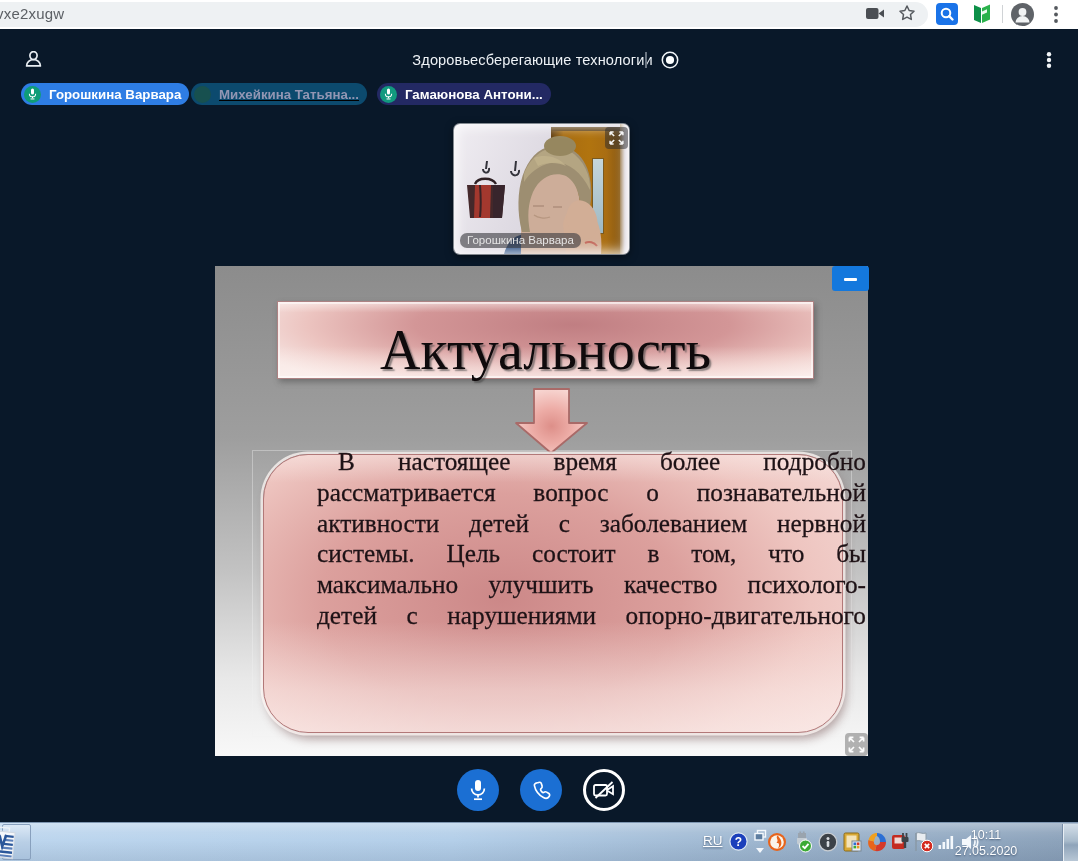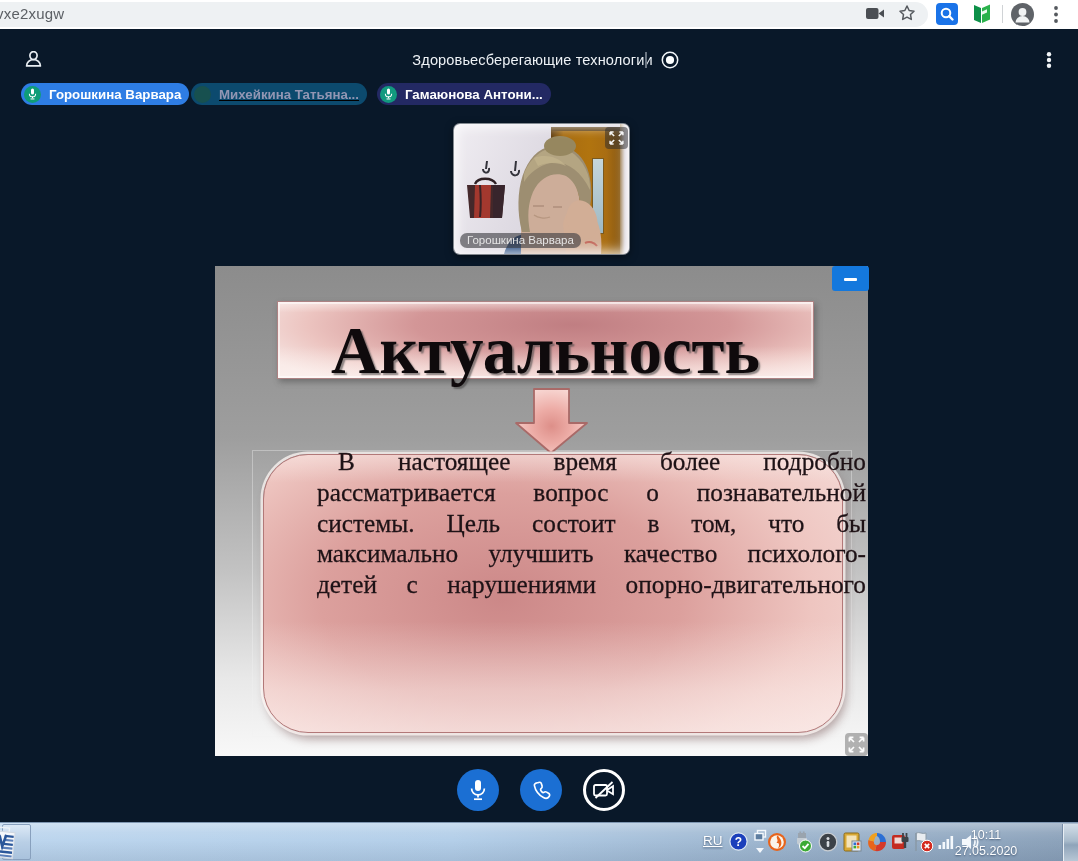--- a/index.html
+++ b/index.html
@@ -20,21 +20,21 @@
   .chip .ct { font-size:13.3px; font-weight:600; margin-left:8px; margin-right:8px; }
 
   
   #slide { left:215px; top:237px; width:653px; height:490px;
            background:linear-gradient(180deg,#8c8c8c 0%, #9e9e9e 35%, #c2c2c2 62%, #e8e8e8 84%, #f8f8f8 100%); }
   #tbox { left:62px; top:35px; width:537px; height:78px;
           background:linear-gradient(180deg, rgba(255,248,246,.55) 0%, rgba(255,248,246,0) 14%, rgba(255,248,246,0) 58%, rgba(252,238,235,.5) 86%, rgba(253,242,240,.65) 100%),
           radial-gradient(ellipse 350px 72px at 55% 30%, #c07e82 0%, #d39697 45%, #ecc4c0 76%, #f8eae7 100%);
           border:1.5px solid #ad8283; box-shadow:inset 0 0 0 2px rgba(255,255,255,.55), 2px 3px 6px rgba(60,60,60,.45);
           text-align:center; }
-  #tbox span { font-family:"Liberation Serif", serif; font-weight:bold; font-size:67px; color:#0f0a0c;
+  #tbox span { font-family:"Liberation Serif", serif; font-weight:normal; font-size:56px; color:#0f0a0c;
                line-height:96px; text-shadow:2px 2px 1.5px rgba(70,70,70,.6); }
   #textbox { left:48px; top:188px; width:580px; height:279px; border-radius:45px;
              background:linear-gradient(180deg, rgba(255,248,246,.38) 0%, rgba(255,248,246,0) 10%, rgba(255,248,246,0) 60%, rgba(252,238,235,.5) 85%, rgba(253,243,241,.62) 100%),
              radial-gradient(ellipse 430px 250px at 41% 52%, #cc8888 0%, #dca09d 42%, #eec5c0 72%, #f5dad6 100%);
              border:1.8px solid #b27878;
              box-shadow:0 0 0 2.5px rgba(255,248,246,.75), 3px 6px 10px rgba(90,50,50,.42); }
   #seltop { left:37px; top:184px; width:600px; height:287px; border:1px solid rgba(242,242,242,.38); }
   #slidetext { left:58px; top:181px; width:549px; font-family:"Liberation Serif", serif; font-size:25.3px;
                color:#1d1216;margin-left:44px; -webkit-text-stroke:.28px #241519; }
   #slidetext div { text-align:justify; text-align-last:justify; height:30.8px; }
@@ -201,20 +201,21 @@
           <stop offset="45%" stop-color="#edaca6"></stop>
           <stop offset="100%" stop-color="#f8d7d3"></stop>
         </radialGradient>
       </defs>
       <polygon points="22,3 57,3 57,37 75,37 39,67 4,37 22,37" fill="url(#arrg)" stroke="#a96a68" stroke-width="1.8" stroke-linejoin="round"></polygon>
     </svg>
     <div id="textbox" class="abs"></div>
     <div id="slidetext" class="abs">
       <div style="text-indent:21px;">В настоящее время более подробно</div>
       <div>рассматривается вопрос о познавательной</div>
+      <div>активности детей с заболеванием нервной</div>
       <div>системы. Цель состоит в том, что бы</div>
       <div>максимально улучшить качество психолого-</div>
       <div>детей с нарушениями опорно-двигательного</div>
     </div>
     <div id="minbtn" class="abs">
         <div></div>
       </div>
     <div class="fsbtn abs" style="left:630px; top:467px; width:23px; height:23px;"></div>
     <svg class="abs" style="left:633px; top:470px;" width="17" height="17" viewBox="0 0 17 17">
       <g stroke="#fdfdfd" stroke-width="1.7" fill="none">

